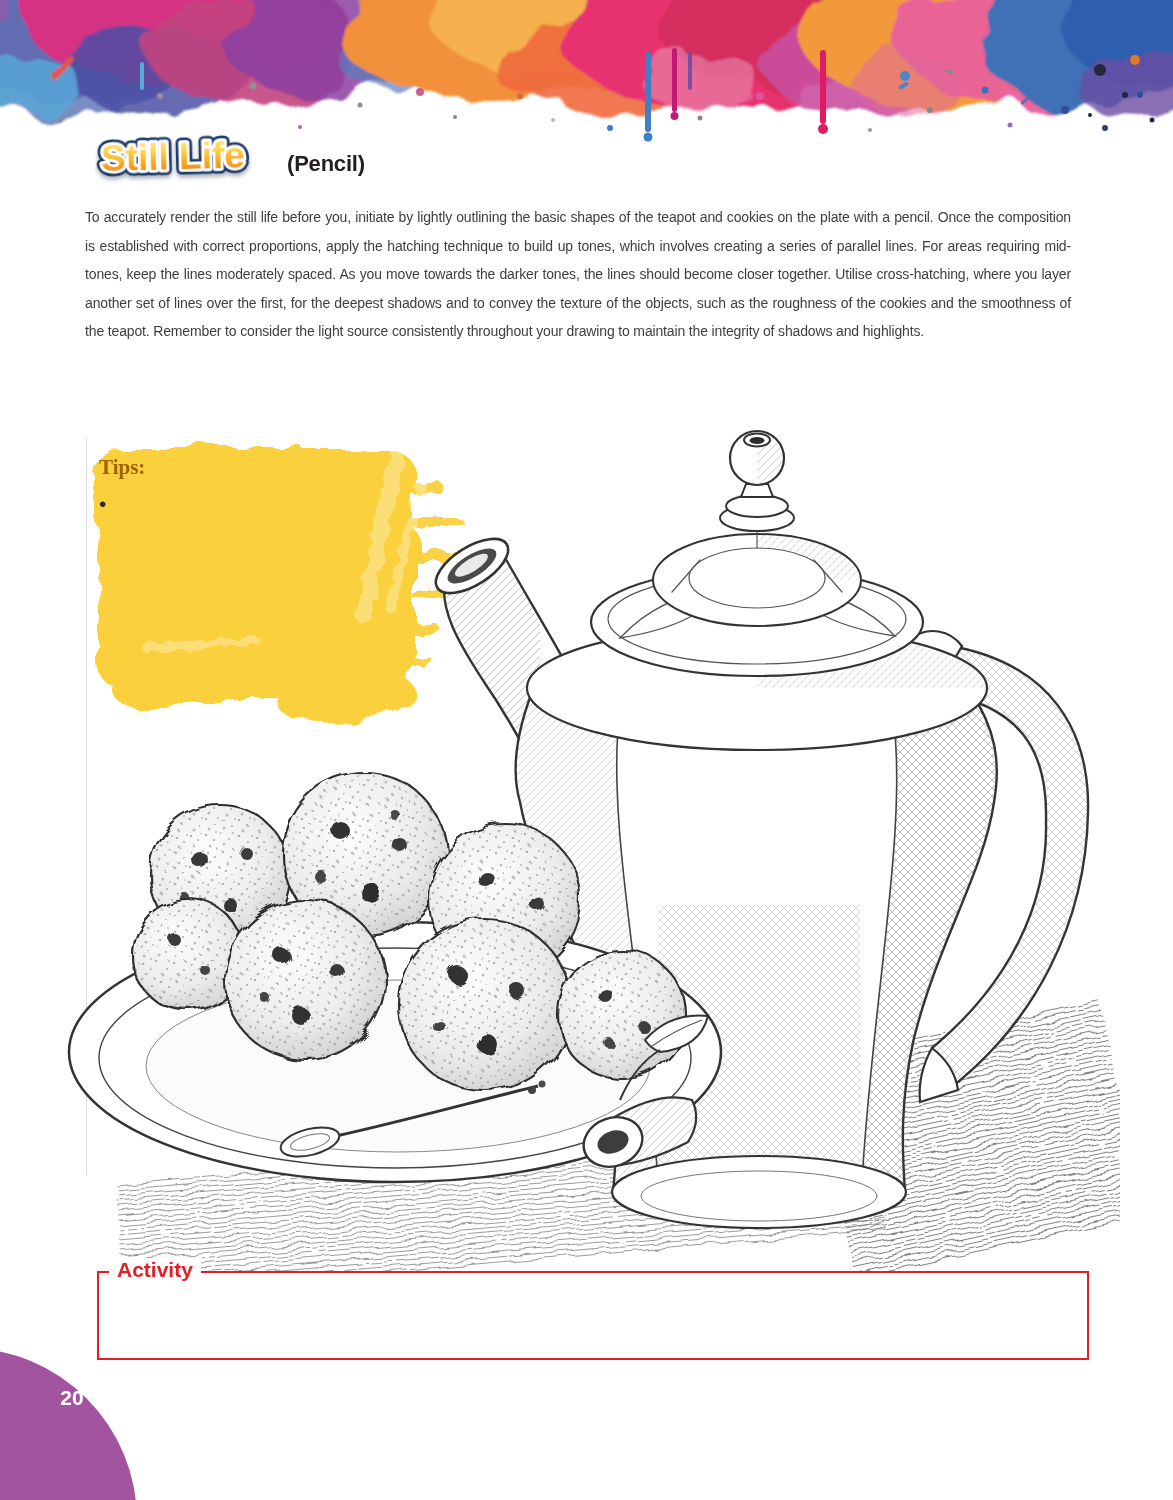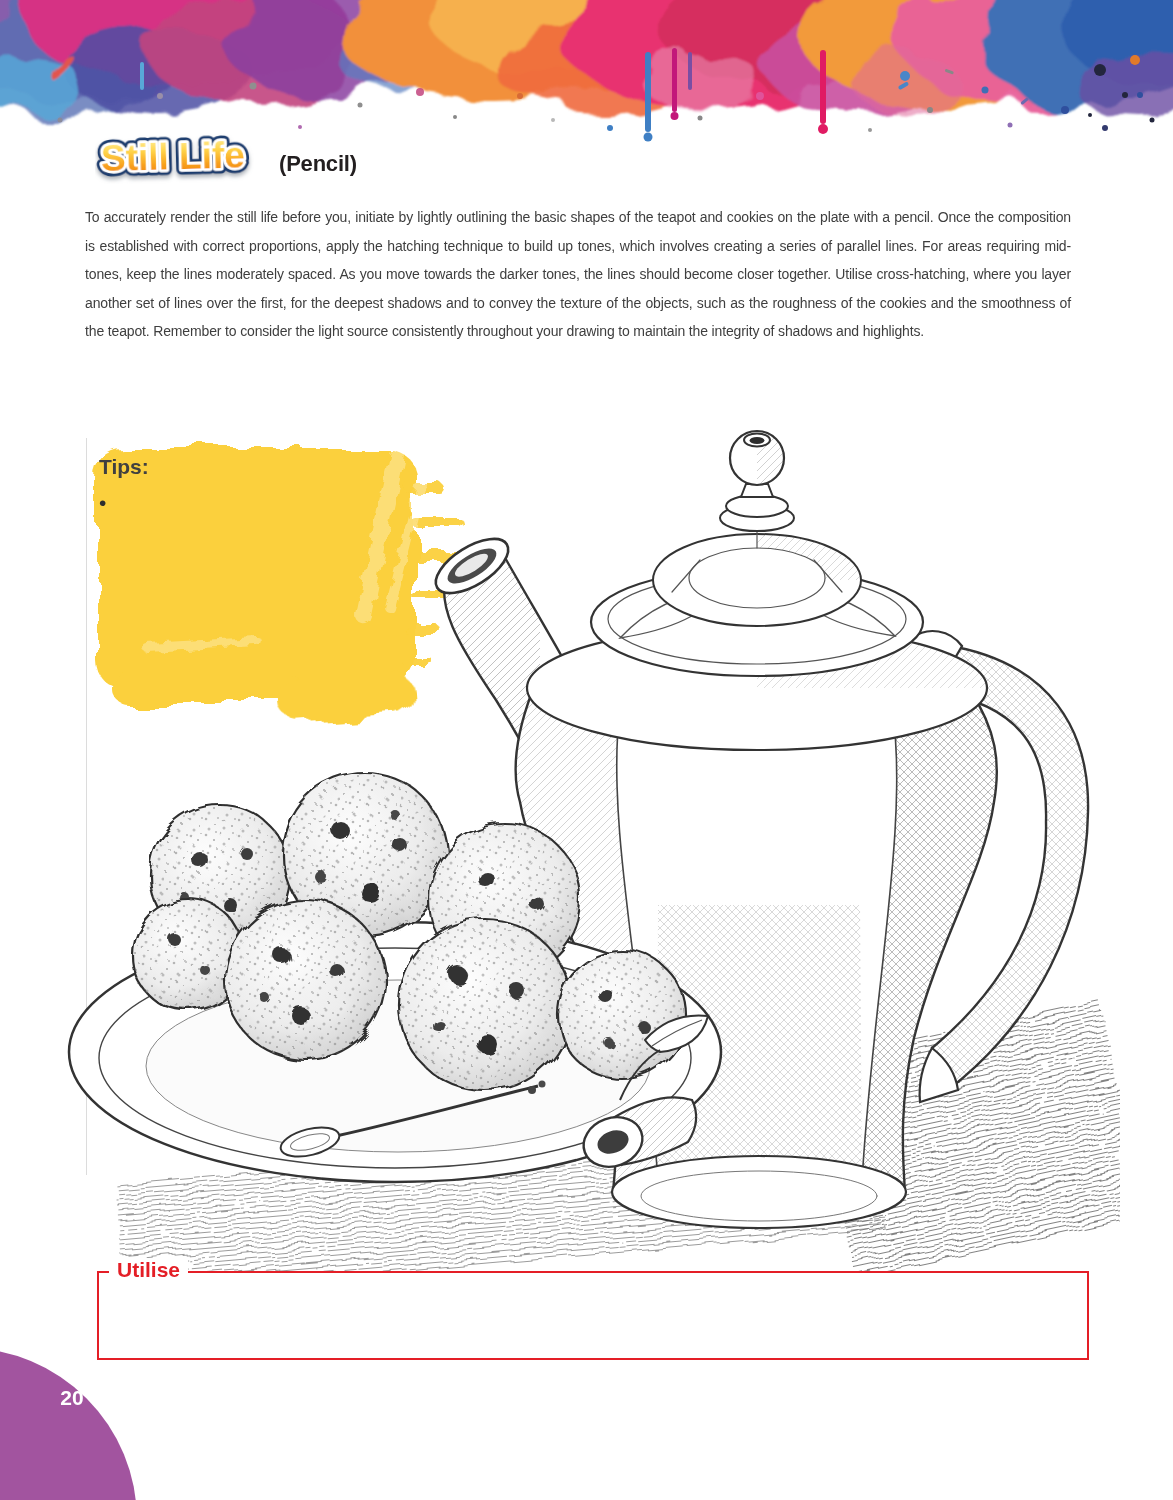--- a/index.html
+++ b/index.html
@@ -2,29 +2,29 @@
 <html style="--c-accent-red: #e41e26; --c-tip-yellow: #fbd03c; --c-page-purple: #a2549f; --c-body-text: #3e3e3e; --c-logo-yellow: #ffd348; --c-logo-orange: #f0820f; --c-logo-outline: #1d3c6e;"><head>
 <meta charset="utf-8">
 <style>
   html,body{margin:0;padding:0;background:#ffffff;}
   .page{position:relative;width:1173px;height:1500px;background:#fff;overflow:hidden;
         font-family:"Liberation Sans",sans-serif;color:#3e3e3e;}
   .abs{position:absolute;}
   
   #header-art{left:0;top:0;width:1173px;height:150px;}
   
-  #title-row{left:95px;top:128px;display:flex;align-items:flex-end;gap:2px;}
+  #title-row{left:95px;top:128px;display:flex;align-items:flex-end;gap:10px;}
   #title-suffix{font-size:22px;font-weight:bold;color:#231f20;padding-bottom:7px;letter-spacing:-.2px;}
   
   #body-par{left:85px;top:189px;width:986px;font-size:14px;line-height:28.6px;
             text-align:justify;color:var(--c-body-text,#3e3e3e);letter-spacing:-.15px;}
   
   #tips-blob{left:72px;top:425px;width:430px;height:330px;}
   #tips-box{left:99px;top:455px;width:290px;}
-  #tips-heading{font-size:21px;font-weight:bold;color:#404040;margin:0 0 12px 0;}
+  #tips-heading{font-size:21px;font-weight:bold;color:#a16207;margin:0 0 12px 0;font-family:Liberation Serif, serif;}
   .tip-row{display:flex;}
   .tip-bullet{width:31px;font-size:21px;color:#2e2e2e;flex:none;}
   .tip-text{width:252px;font-size:21px;line-height:27.6px;color:#2e2e2e;}
   
   #sketch{left:60px;top:400px;width:1060px;height:880px;}
   
   #activity-box{left:97px;top:1271px;width:992px;height:89px;
       border:2px solid var(--c-accent-red,#e41e26);box-sizing:border-box;background:#fff;}
   #activity-heading{position:absolute;top:-15px;left:10px;background:#fff;padding:0 8px;
       color:var(--c-accent-red,#e41e26);font-weight:bold;font-size:21px;}
@@ -351,19 +351,19 @@
   </svg>
 
   <div id="tips-box" class="abs">
     <p id="tips-heading">Tips:</p>
     <div class="tip-row">
       <span class="tip-bullet">•</span>
     </div>
   </div>
 
   <div id="activity-box" class="abs">
-    <span id="activity-heading">Utilise</span>
+    <span id="activity-heading">Activity</span>
   </div>
 
   <div id="corner-circle" class="abs"></div>
   <div id="page-number" class="abs">20</div>
 
 </div>
 
 </body></html>

